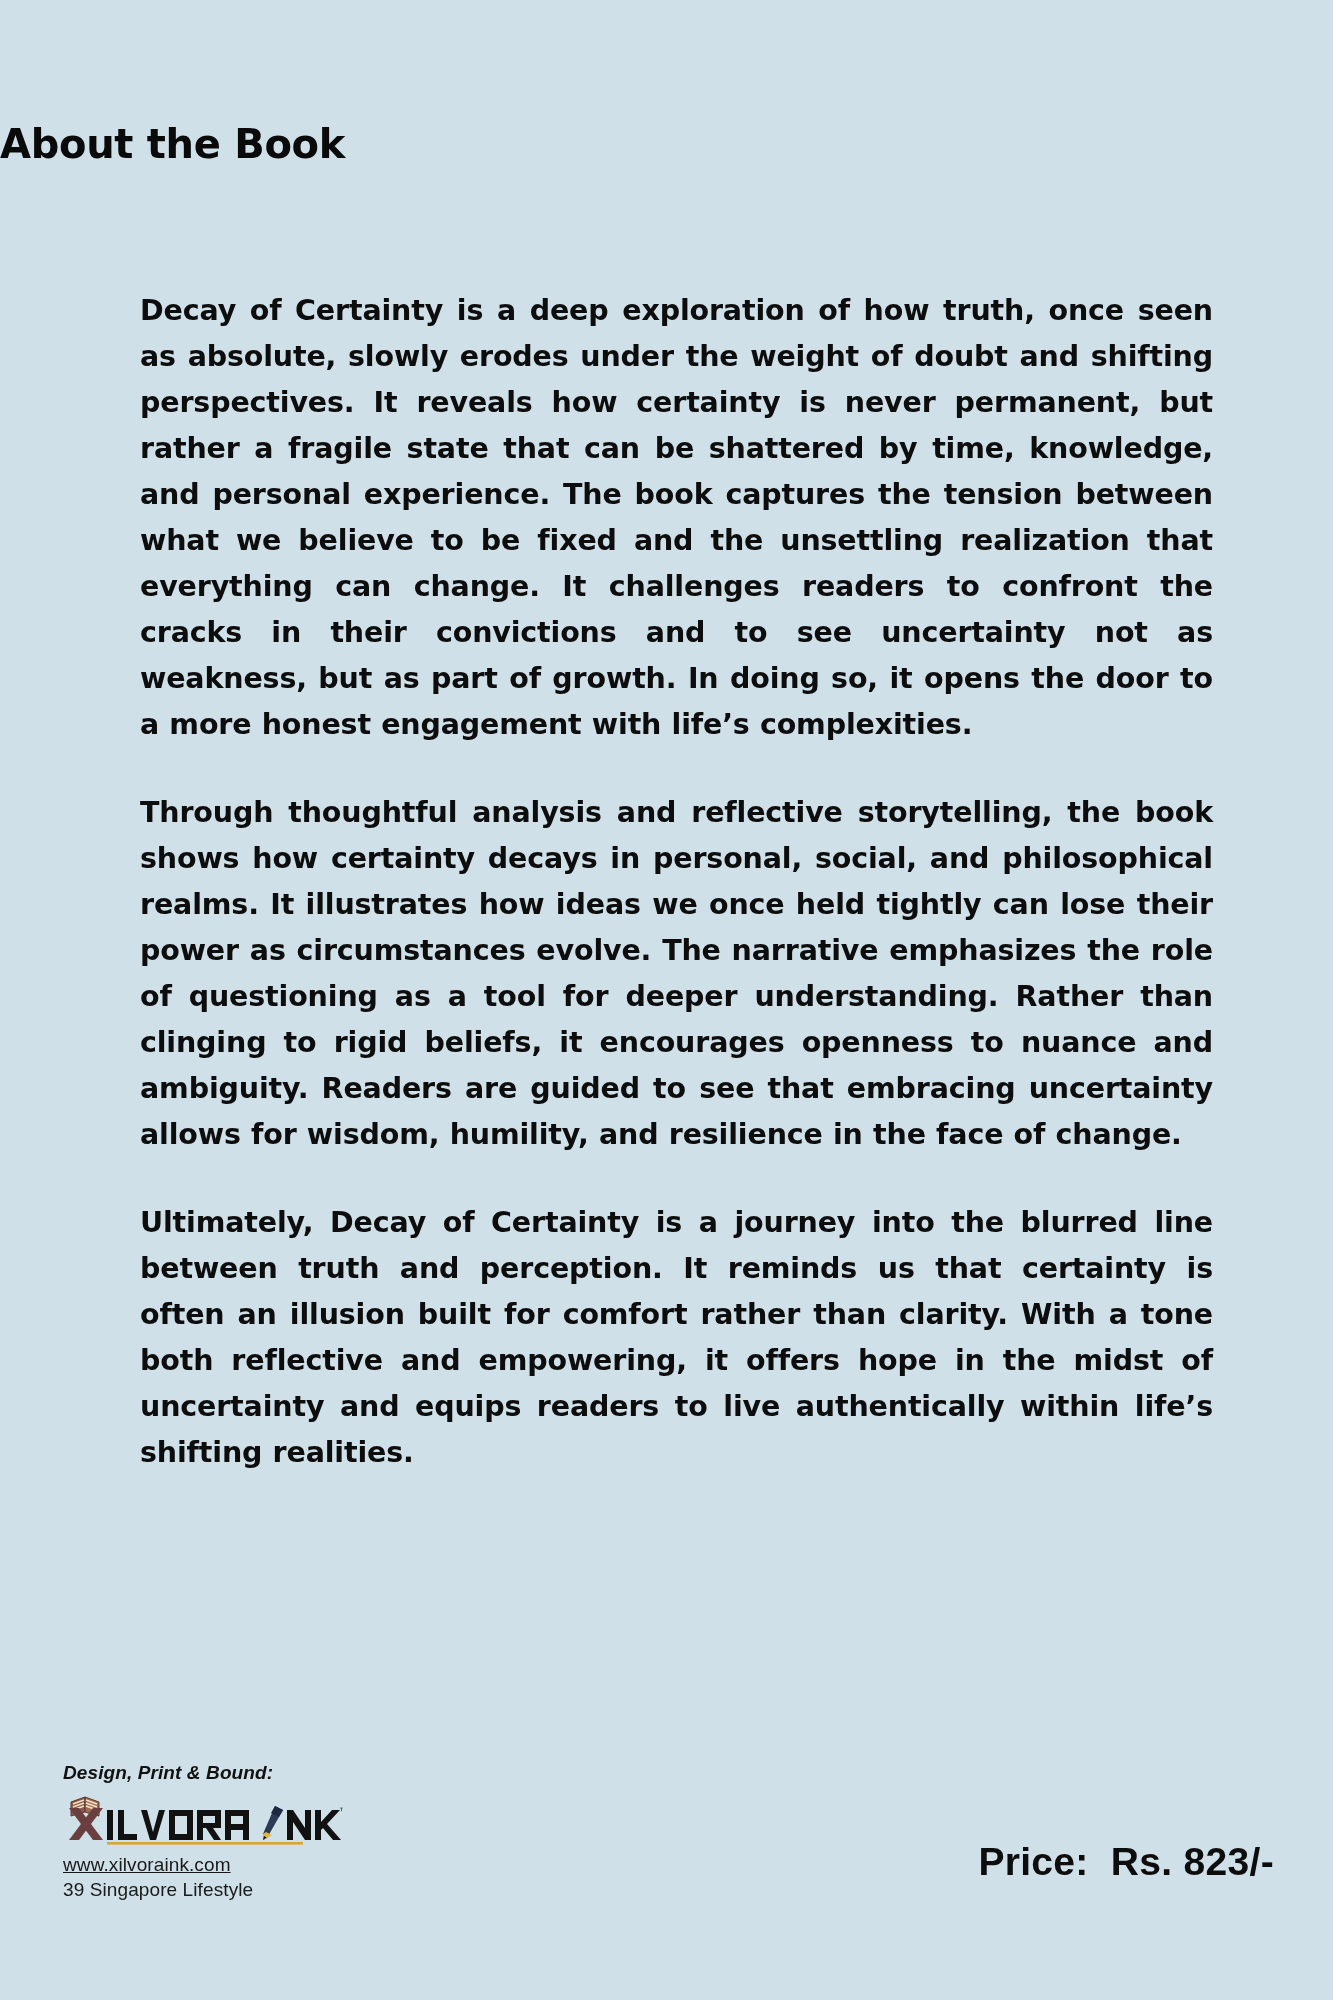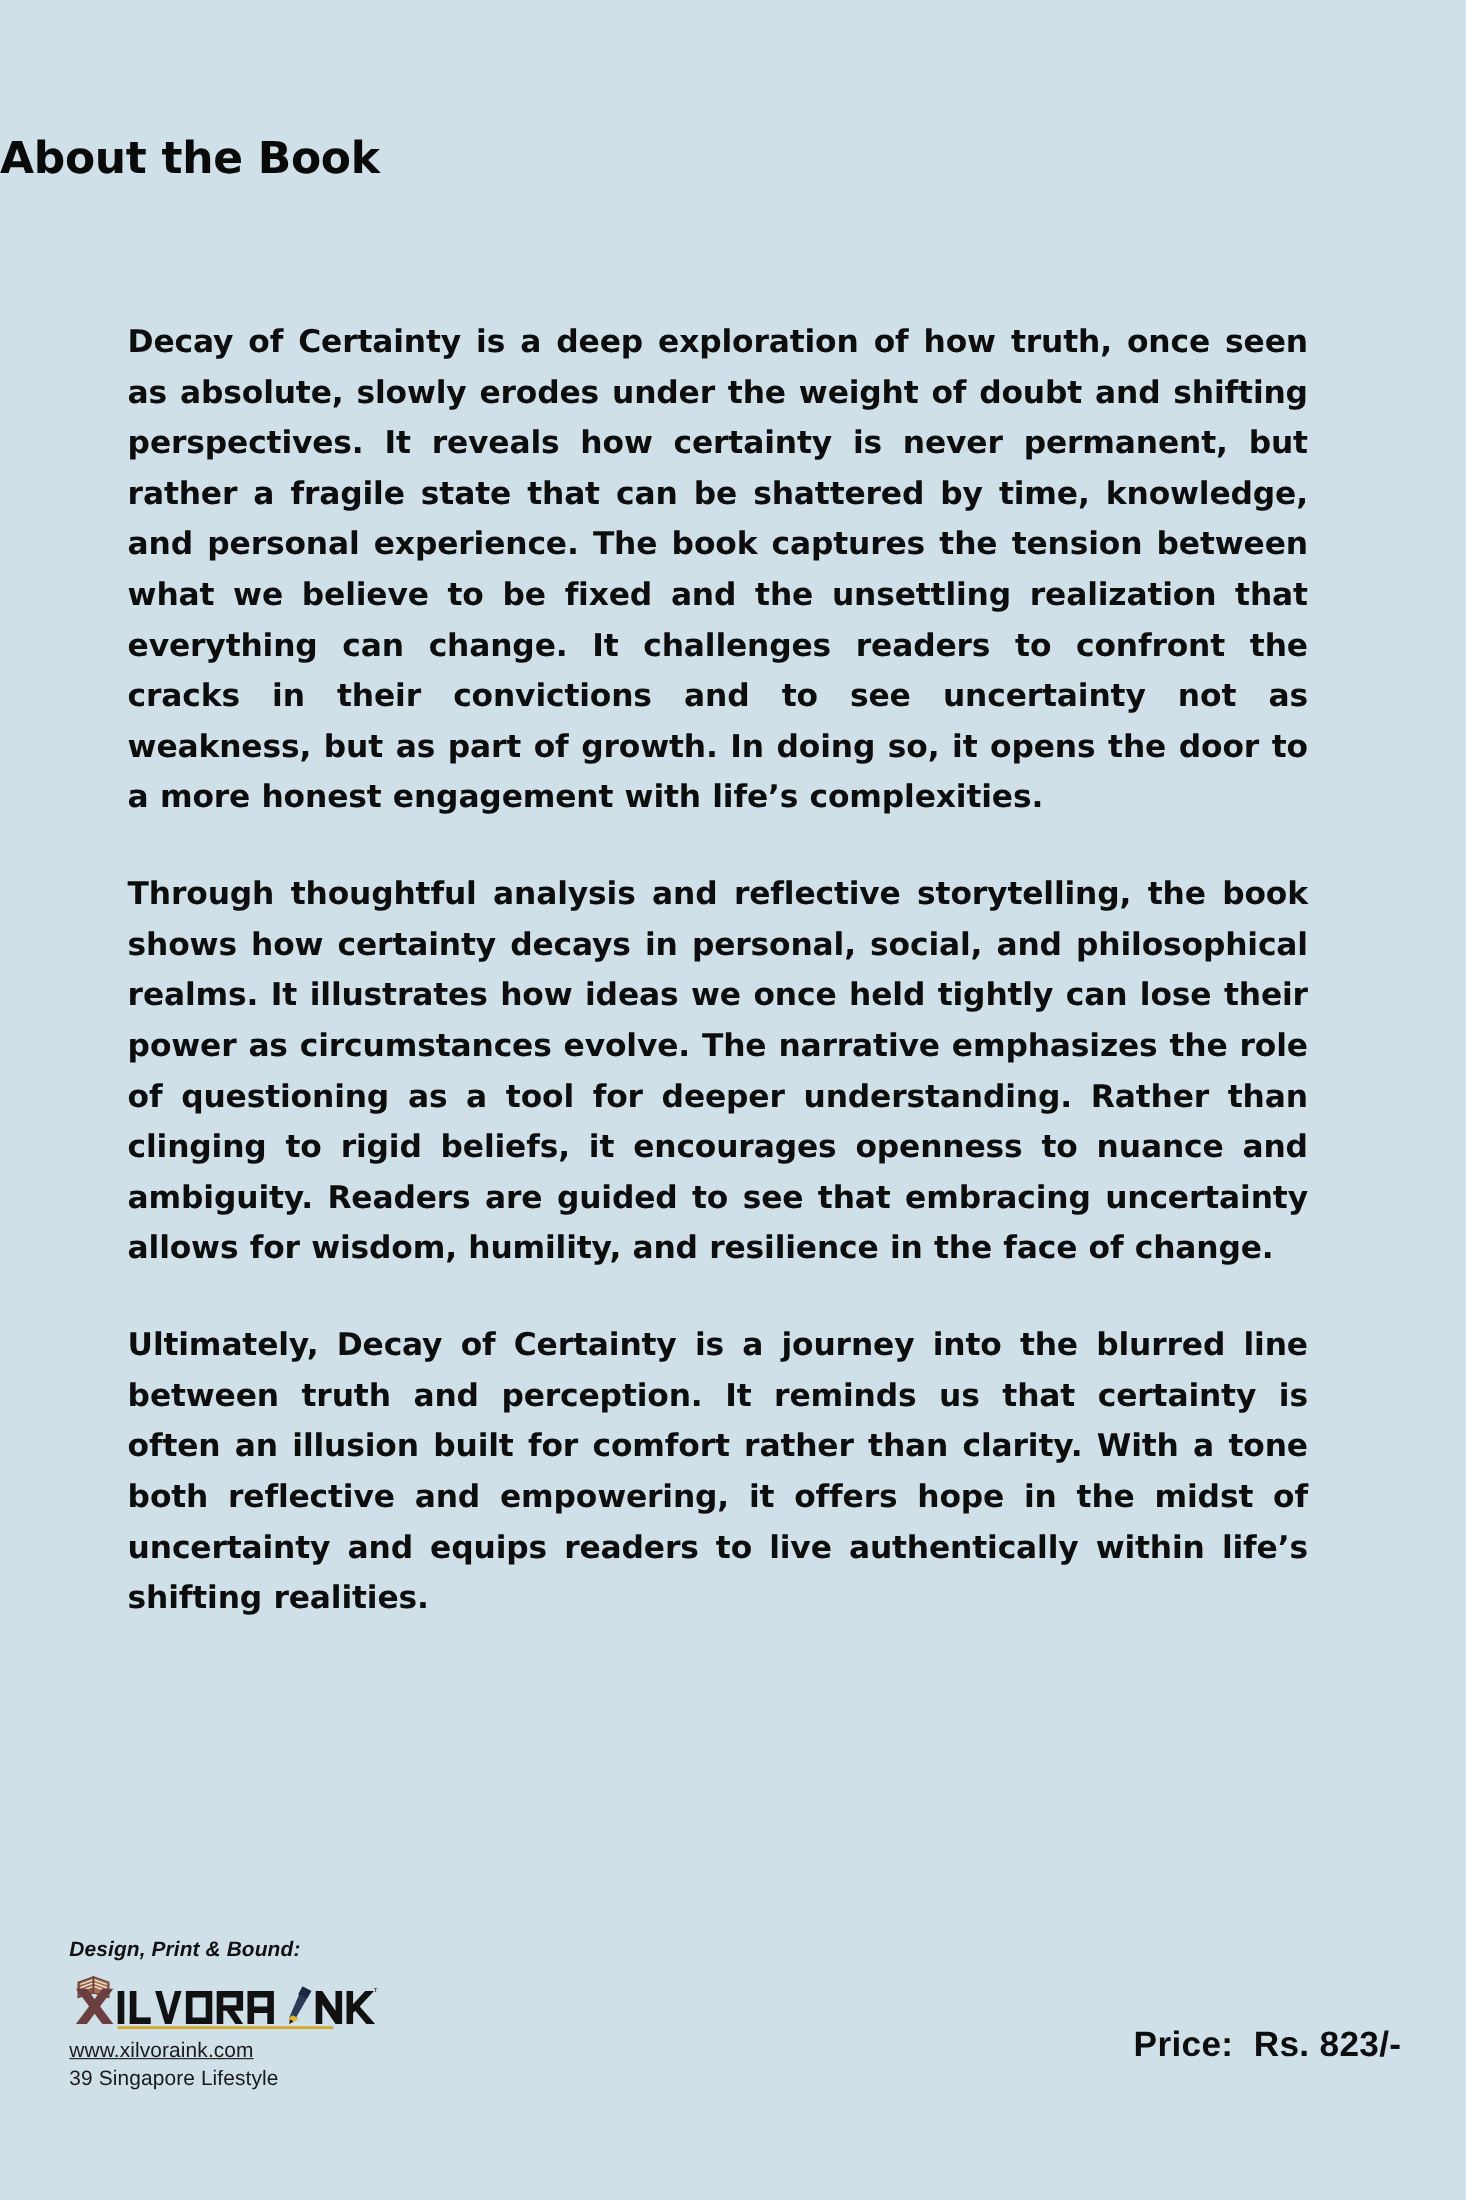--- a/index.html
+++ b/index.html
@@ -32,21 +32,21 @@
     letter-spacing: -0.3px;
     color: #0a0a0a;
     margin: 0;
     padding-top: 122px;
     line-height: 1.1;
   }
 
   
   .body-copy {
     position: absolute;
-    left: 116px;
+    left: 140px;
     top: 288px;
     width: 1073px;
   }
 
   .para {
     font-family: "DejaVu Sans", sans-serif;
     font-weight: bold;
     font-size: 28.5px;
     line-height: 46px;
     color: #0d0d0d;
@@ -113,21 +113,21 @@
     line-height: 24px;
     letter-spacing: 0.1px;
   }
 
   .price {
     position: absolute;
     right: 59px;
     top: 100px;
     font-family: "Liberation Sans", sans-serif;
     font-weight: bold;
-    font-size: 32px;
+    font-size: 39px;
     color: #0d0d0d;
     letter-spacing: 0.3px;
     white-space: pre;
   }
 </style>
 </head>
 <body>
 
 <div class="page">
 

